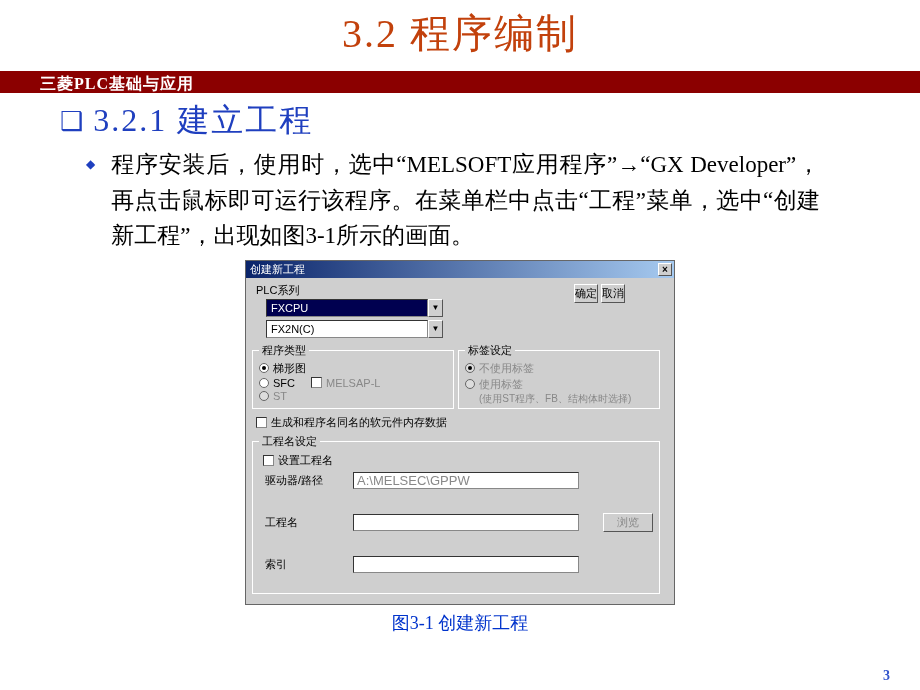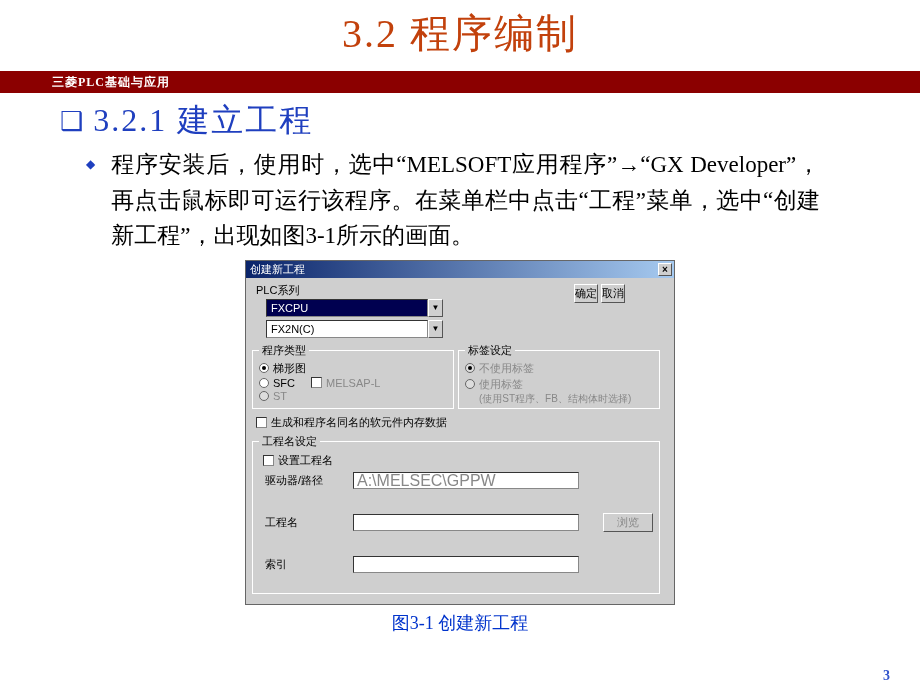--- a/index.html
+++ b/index.html
@@ -2,21 +2,21 @@
 <html><head>
 <meta charset="utf-8">
 <style>
   * { box-sizing: border-box; margin: 0; padding: 0; }
   html, body { width: 920px; height: 690px; font-family: "SimSun", "Songti SC", serif; background: #fff; overflow: hidden; }
   
   .title-block { width: 100%; text-align: center; padding-top: 6px; }
   .title-text { font-size: 40px; color: #c2410c; font-weight: normal; letter-spacing: 2px; }
   
   .band { width: 100%; height: 22px; background: #8b0000; margin-top: 10px; position: relative; }
-  .band-text { color: #fff; font-size: 12px; font-weight: bold; position: absolute; left: 52px; top: 3px; letter-spacing: 1px; }
+  .band-text { color: #fff; font-size: 16px; font-weight: bold; position: absolute; left: 40px; top: 3px; letter-spacing: 1px; }
   
   .section { margin: 6px 0 0 60px; display: flex; align-items: center; gap: 10px; }
   .section-icon { color: #1f3fbf; font-size: 26px; }
   .section-text { color: #1f3fbf; font-size: 32px; letter-spacing: 2px; }
   
   .bullet-row { display: flex; align-items: flex-start; margin: 4px 100px 0 86px; }
   .diamond { color: #1f3fbf; font-size: 12px; margin-right: 16px; margin-top: 10px; }
   .para { font-size: 23px; line-height: 1.55; color: #000; text-align: justify; }
   
   .dialog-wrap { margin: 6px auto 0; width: 430px; }
@@ -41,21 +41,21 @@
   .radio-row.dis { color: #888; text-align: center; }
   .radio-dot { width: 10px; height: 10px; border-radius: 50%; border: 1px solid #666; background: #fff; display: inline-flex; align-items: center; justify-content: center; }
   .radio-dot.checked::after { content: ""; width: 4px; height: 4px; border-radius: 50%; background: #000; }
   .radio-row.dis .radio-dot { background: #ddd; }
   .cb { width: 11px; height: 11px; border: 1px inset #888; background: #fff; display: inline-block; }
   .two-col { display: flex; gap: 4px; }
   .two-col > fieldset { flex: 1; }
   .chk-row { display: flex; align-items: center; gap: 4px; margin: 2px 0 4px 4px; }
   .form-grid { display: grid; grid-template-columns: 64px 1fr 50px; row-gap: 3px; column-gap: 4px; align-items: center; margin: 2px 0 16px 6px; gap: 24px; }
   .form-grid .lbl2 { font-size: 11px; }
-  .txt { height: 17px; border: 1px inset #888; background: #fff; padding: 0 3px; font-size: 16px; color: #888; line-height: 15px; }
+  .txt { height: 17px; border: 1px inset #888; background: #fff; padding: 0 3px; font-size: 13px; color: #888; line-height: 15px; }
   .sublabel { font-size: 10px; color: #888; margin-left: 14px; line-height: 11px; }
   
   .caption { text-align: center; margin-top: 6px; color: #0033cc; font-size: 18px; }
   .page-num { position: absolute; right: 30px; bottom: 6px; color: #3355cc; font-size: 14px; font-weight: bold; }
 </style>
 </head>
 <body>
 
 <div class="title-block">
   <span class="title-text">3.2   程序编制</span>

